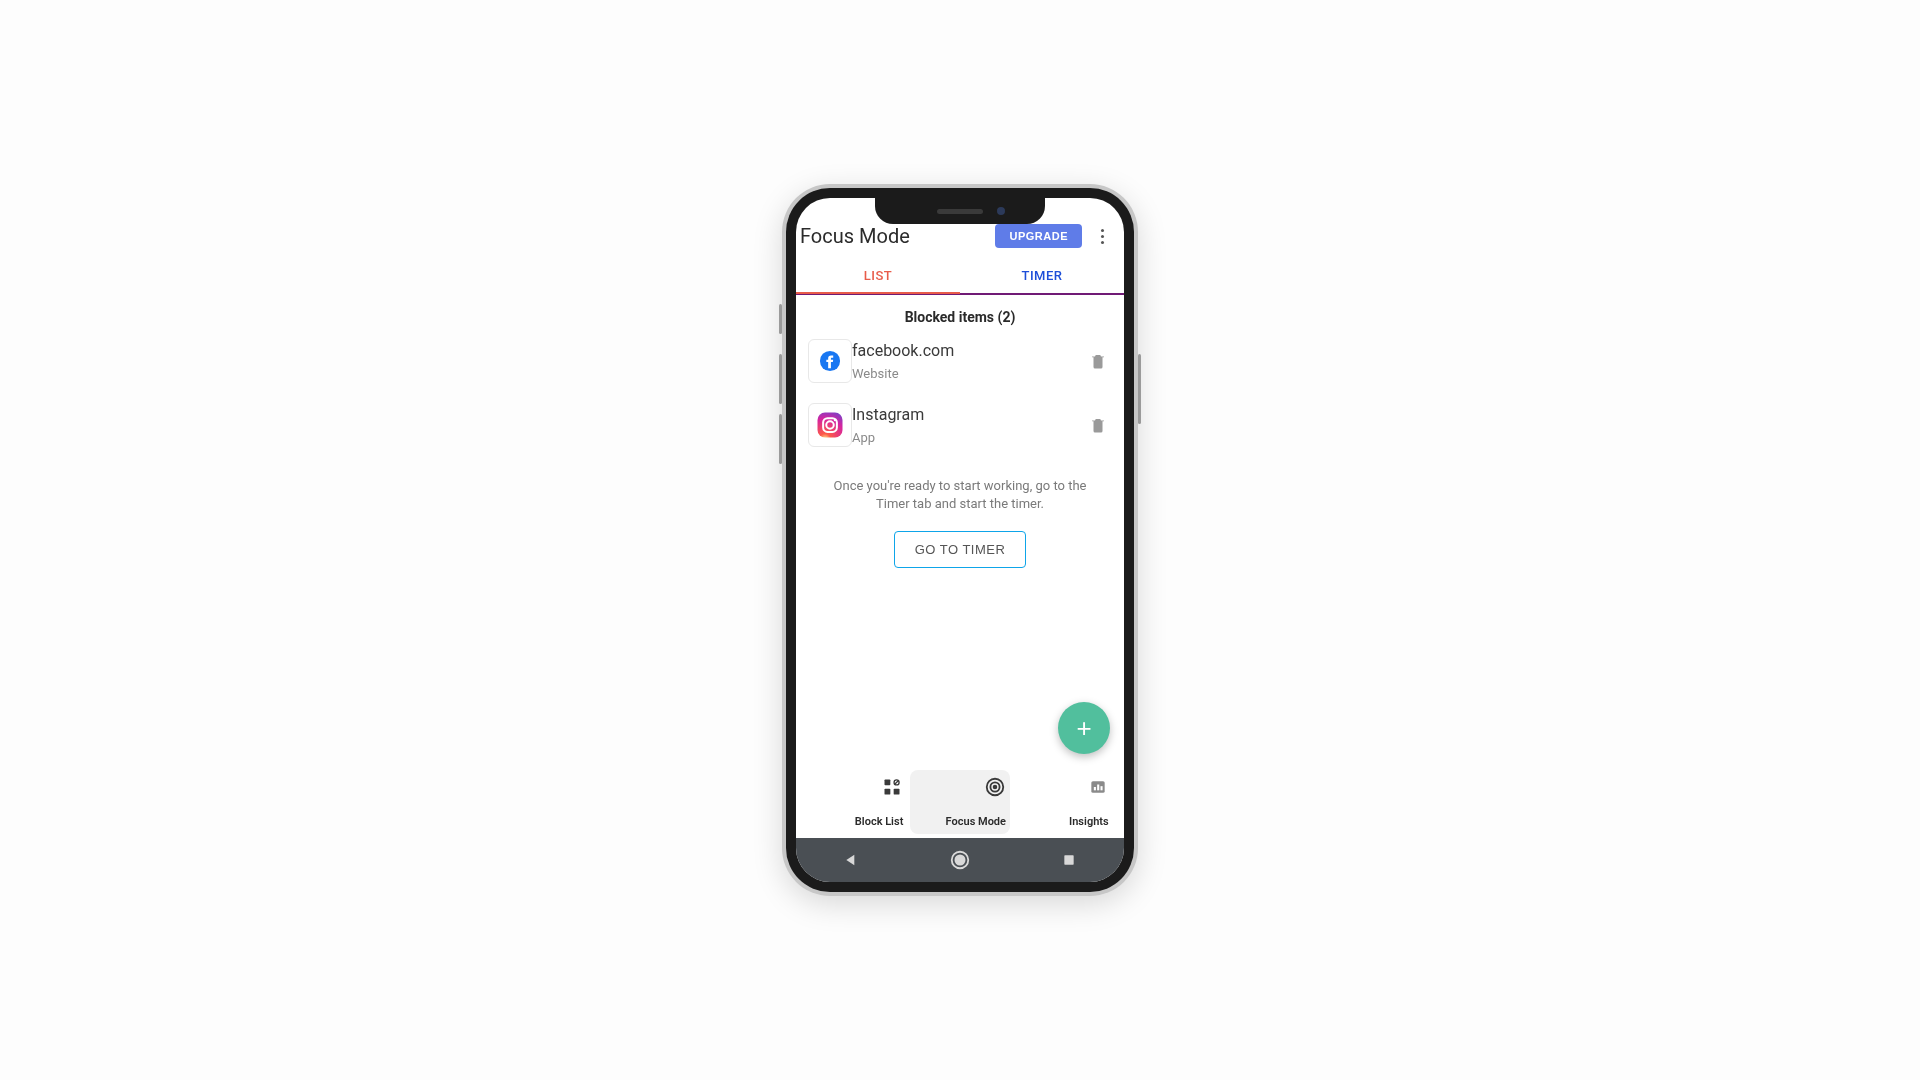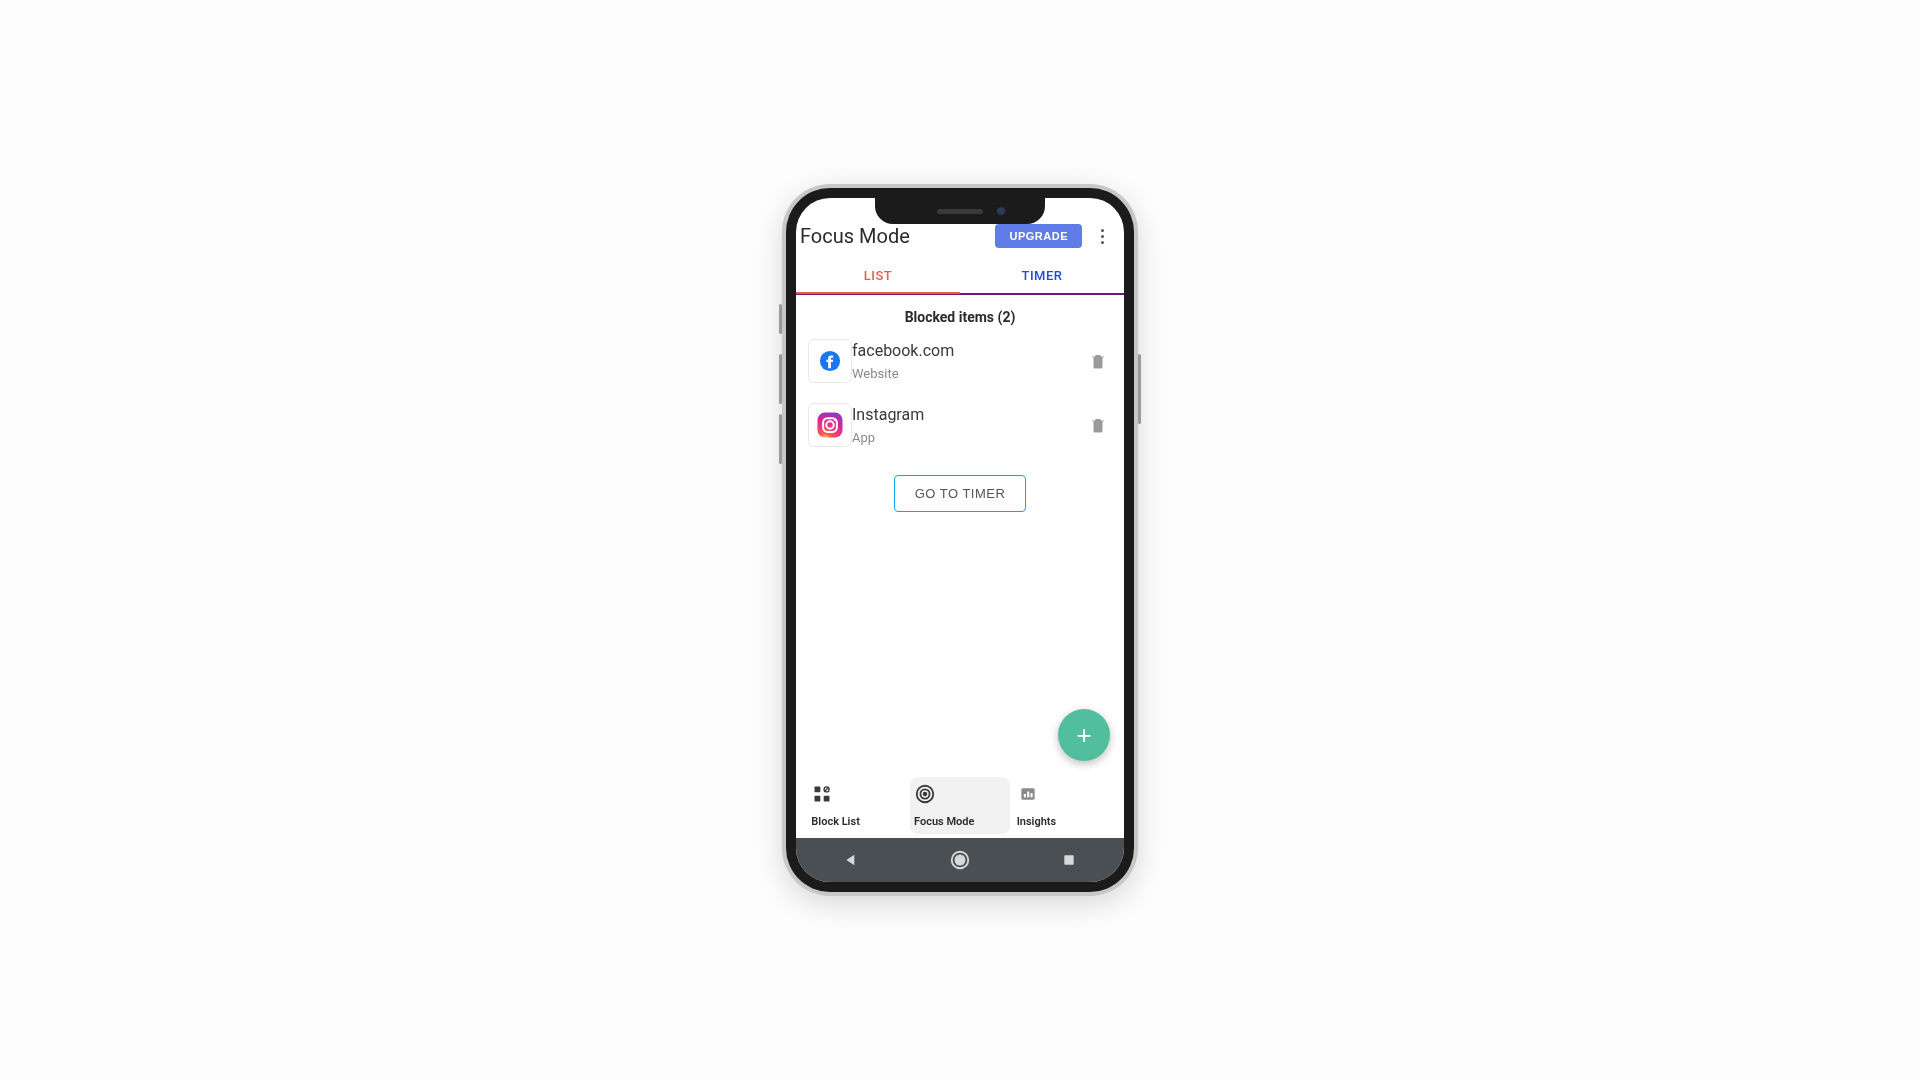--- a/index.html
+++ b/index.html
@@ -229,22 +229,22 @@
   .bottom-nav {
     display: flex;
     padding: 6px 10px 4px 10px;
     justify-content: space-around;
     background: #fff;
   }
   .nav-item {
     flex: 1;
     display: flex;
     flex-direction: column;
-    align-items: flex-start;
-    gap: 10px;
+    align-items: flex-end;
+    gap: 17px;
     padding: 6px 4px;
     border-radius: 8px;
     cursor: pointer;
     max-width: 100px;
   }
   .nav-item.active {
     background: #f1f1f1;
   }
   .nav-label {
     font-size: 11px;
@@ -345,20 +345,21 @@
               <div class="item-title">Instagram</div>
               <div class="item-sub">App</div>
             </div>
             <div class="trash-btn">
               <svg width="18" height="18" viewBox="0 0 24 24" fill="currentColor">
                   <path d="M6 7h12v13a2 2 0 0 1-2 2H8a2 2 0 0 1-2-2V7zm3-3h6l1 2h4v1H4V6h4l1-2z"></path>
                 </svg>
             </div>
           </div>
 
+          <div class="hint">Once you're ready to start working, go to the Timer tab and start the timer.</div>
 
           <button class="secondary-btn">GO TO TIMER</button>
 
           <button class="fab">
             <span>+</span>
           </button>
         </div>
 
         <div class="bottom-nav">
           <div class="nav-item">

